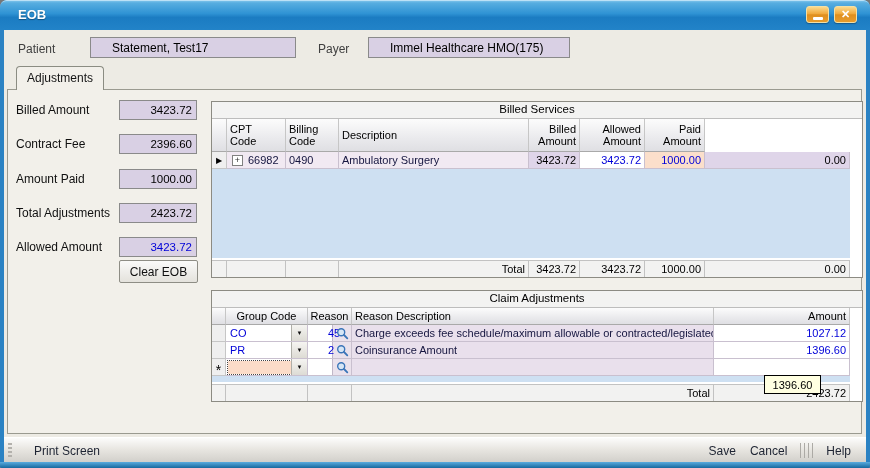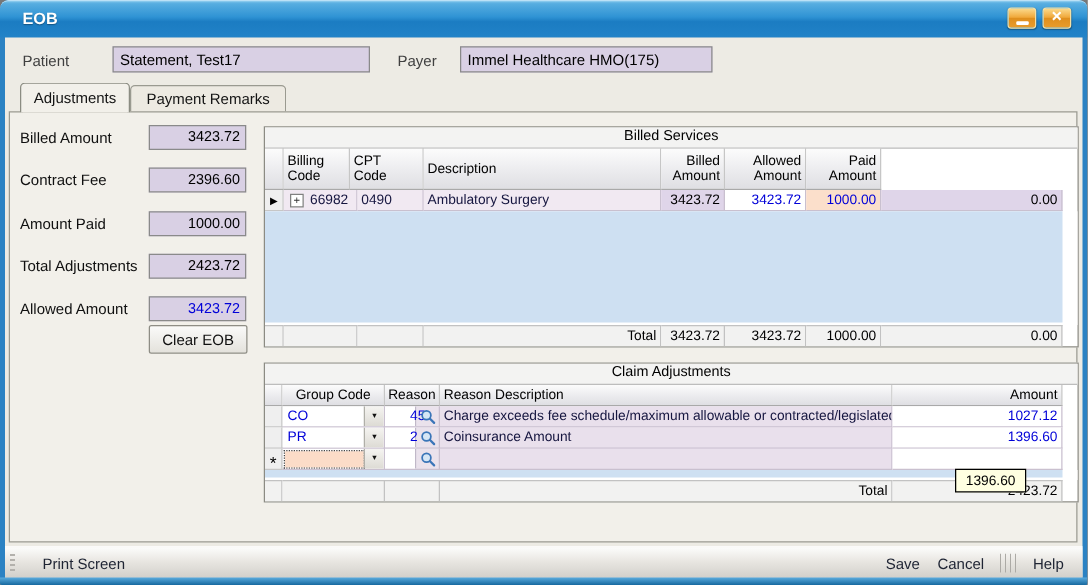--- a/index.html
+++ b/index.html
@@ -14,21 +14,21 @@
     display:flex;align-items:center;justify-content:center;}
   .wbtn.min{right:41px}
   .wbtn.close{right:13px}
   .minbar{width:10px;height:3px;background:#fff;border-radius:1px;margin-top:7px;}
   .closex{color:#fff;font-weight:bold;font-size:11px;line-height:11px;}
   .bottomedge{position:absolute;left:0;top:462px;width:870px;height:6px;background:linear-gradient(#5AABDE,#17699F);}
   .client{position:absolute;left:4px;top:30px;width:862px;height:432px;background:#EDEBE4;}
 
   .hlabel{position:absolute;top:12px;font-size:12px;color:#404040;}
   .hfield{position:absolute;top:7px;height:21px;background:#D9D0E4;border:1px solid #8A8A8A;box-sizing:border-box;
-    font-size:12px;display:flex;align-items:center;padding-left:5px;color:#000;}
+    font-size:12px;display:flex;align-items:center;padding-left:21px;color:#000;}
 
   .tab{position:absolute;font-size:12px;color:#141414;text-align:center;box-sizing:border-box;border-radius:4px 4px 0 0;}
   .tab.active{left:12px;top:36px;width:88px;height:24px;line-height:22px;background:#F2F0EA;border:1px solid #8B8C82;border-bottom:none;z-index:3;}
   .tab.inactive{left:100px;top:38px;width:125px;height:22px;line-height:20px;background:#EDEAE2;border:1px solid #9A9A90;border-bottom:none;z-index:1;}
   .tabpage{position:absolute;left:3px;top:59px;width:855px;height:345px;background:#F2F0EA;border:1px solid #9A9A90;box-sizing:border-box;z-index:2;}
 
   .flabel{position:absolute;left:8px;font-size:12px;color:#101010;}
   .lavfield{position:absolute;left:111px;width:78px;height:20px;background:#D9D0E4;border:1px solid #8A8A8A;box-sizing:border-box;
     font-size:11.5px;display:flex;align-items:center;justify-content:flex-end;padding-right:4px;color:#000;}
   .lavfield.blue{color:#0000D8;}
@@ -108,21 +108,20 @@
     <span class="hlabel" style="left:14px">Patient</span>
     <div class="hfield" style="left:86px;width:206px">
       <span>Statement, Test17</span>
     </div>
     <span class="hlabel" style="left:314px">Payer</span>
     <div class="hfield" style="left:364px;width:202px">
       <span>Immel Healthcare HMO(175)</span>
     </div>
 
     <div class="tab active">Adjustments</div>
-    <div class="tab inactive">Payment Remarks</div>
 
     <div class="tabpage">
 
       <span class="flabel" style="top:13px">Billed Amount</span>
       <div class="lavfield" style="top:10px">
           <span>3423.72</span>
         </div>
 
       <span class="flabel" style="top:47px">Contract Fee</span>
       <div class="lavfield" style="top:44px">
@@ -143,25 +142,25 @@
       <div class="lavfield blue" style="top:147px">
           <span>3423.72</span>
         </div>
 
       <button class="cleareob">Clear EOB</button>
 
       <div class="grid bs">
         <div class="gcaption">Billed Services</div>
         <div class="ghead">
           <div class="hcell w-sel"></div>
+          <div class="hcell w-cpt">
+              <span class="hw32">CPT Code</span>
+            </div>
           <div class="hcell w-bill">
               <span class="hw36">Billing Code</span>
-            </div>
-          <div class="hcell w-cpt">
-              <span class="hw32">CPT Code</span>
             </div>
           <div class="hcell w-desc">
               <span>Description</span>
             </div>
           <div class="hcell w-ba r">
               <span class="hw46">Billed Amount</span>
             </div>
           <div class="hcell w-aa r">
               <span class="hw46">Allowed Amount</span>
             </div>

